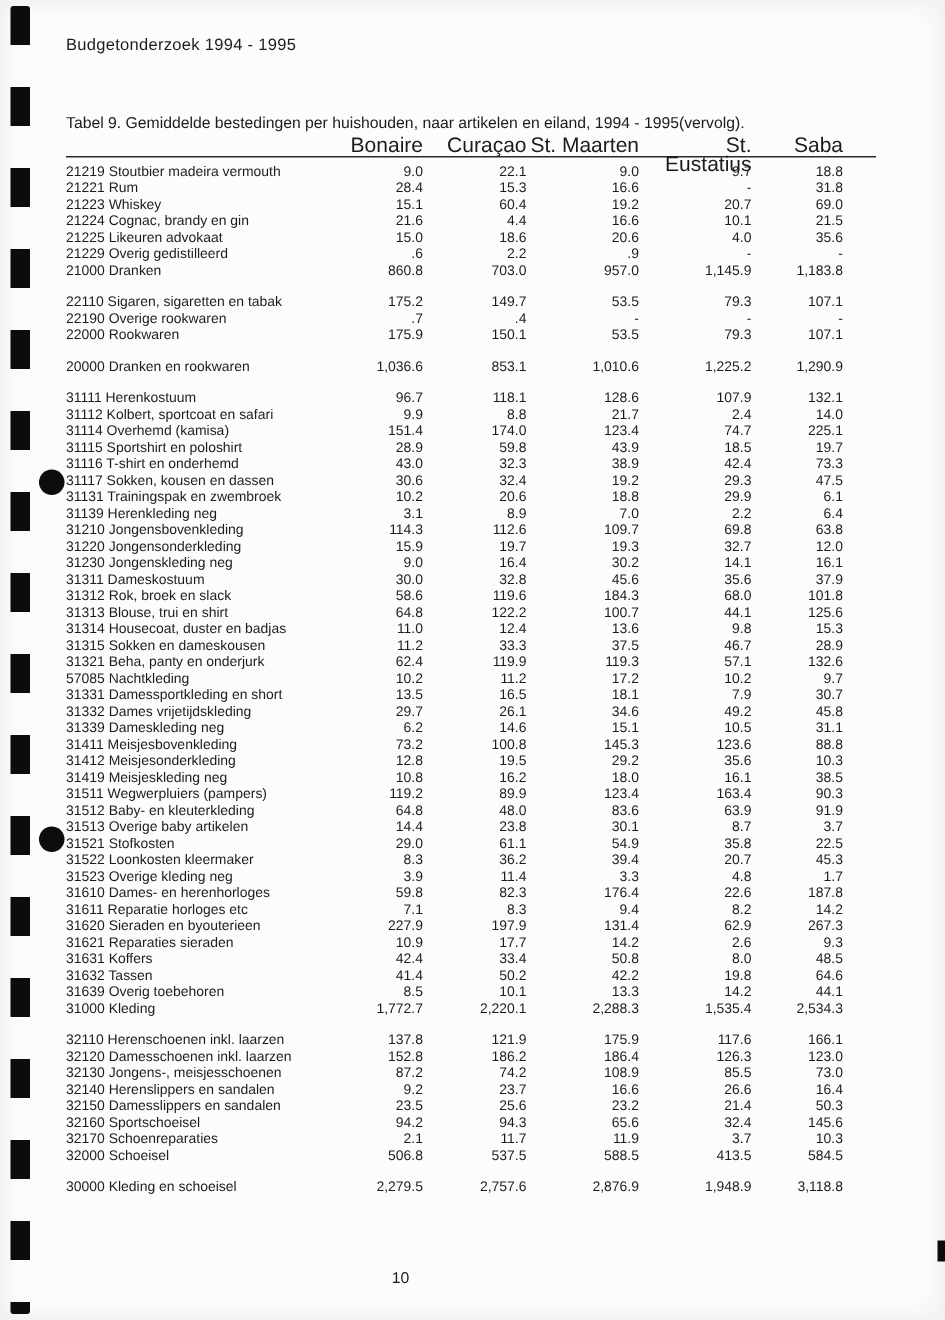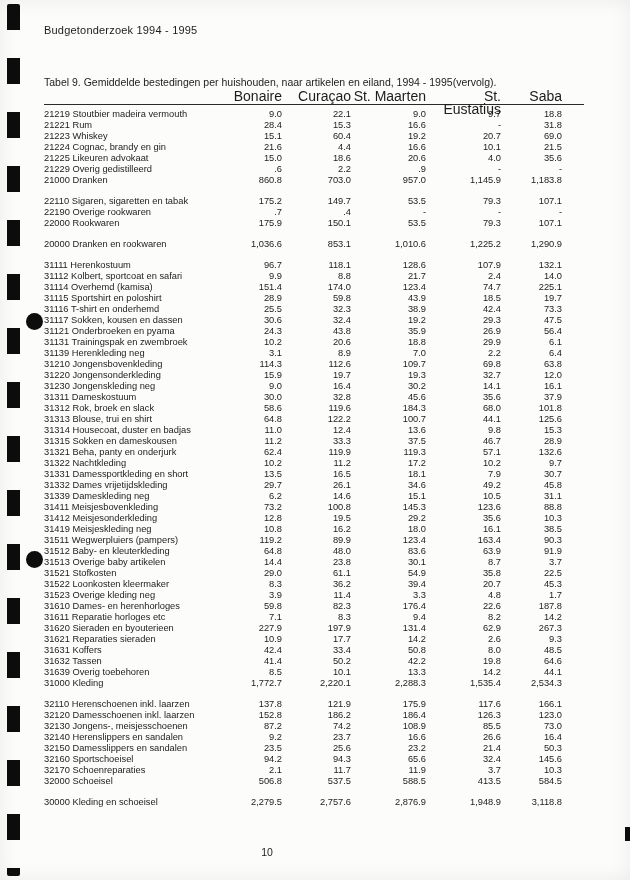--- a/index.html
+++ b/index.html
@@ -175,43 +175,35 @@
         <div class="trow">
           <div class="cell label">31115 Sportshirt en poloshirt</div>
           <div class="cell num">28.9</div>
           <div class="cell num">59.8</div>
           <div class="cell num">43.9</div>
           <div class="cell num">18.5</div>
           <div class="cell num">19.7</div>
         </div>
         <div class="trow">
           <div class="cell label">31116 T-shirt en onderhemd</div>
-          <div class="cell num">25.5</div>
+          <div class="cell num">43.0</div>
           <div class="cell num">32.3</div>
           <div class="cell num">38.9</div>
           <div class="cell num">42.4</div>
           <div class="cell num">73.3</div>
         </div>
         <div class="trow">
           <div class="cell label">31117 Sokken, kousen en dassen</div>
           <div class="cell num">30.6</div>
           <div class="cell num">32.4</div>
           <div class="cell num">19.2</div>
           <div class="cell num">29.3</div>
           <div class="cell num">47.5</div>
         </div>
         <div class="trow">
-          <div class="cell label">31121 Onderbroeken en pyama</div>
-          <div class="cell num">24.3</div>
-          <div class="cell num">43.8</div>
-          <div class="cell num">35.9</div>
-          <div class="cell num">26.9</div>
-          <div class="cell num">56.4</div>
-        </div>
-        <div class="trow">
           <div class="cell label">31131 Trainingspak en zwembroek</div>
           <div class="cell num">10.2</div>
           <div class="cell num">20.6</div>
           <div class="cell num">18.8</div>
           <div class="cell num">29.9</div>
           <div class="cell num">6.1</div>
         </div>
         <div class="trow">
           <div class="cell label">31139 Herenkleding neg</div>
           <div class="cell num">3.1</div>
@@ -286,21 +278,21 @@
         </div>
         <div class="trow">
           <div class="cell label">31321 Beha, panty en onderjurk</div>
           <div class="cell num">62.4</div>
           <div class="cell num">119.9</div>
           <div class="cell num">119.3</div>
           <div class="cell num">57.1</div>
           <div class="cell num">132.6</div>
         </div>
         <div class="trow">
-          <div class="cell label">31322 Nachtkleding</div>
+          <div class="cell label">57085 Nachtkleding</div>
           <div class="cell num">10.2</div>
           <div class="cell num">11.2</div>
           <div class="cell num">17.2</div>
           <div class="cell num">10.2</div>
           <div class="cell num">9.7</div>
         </div>
         <div class="trow">
           <div class="cell label">31331 Damessportkleding en short</div>
           <div class="cell num">13.5</div>
           <div class="cell num">16.5</div>

